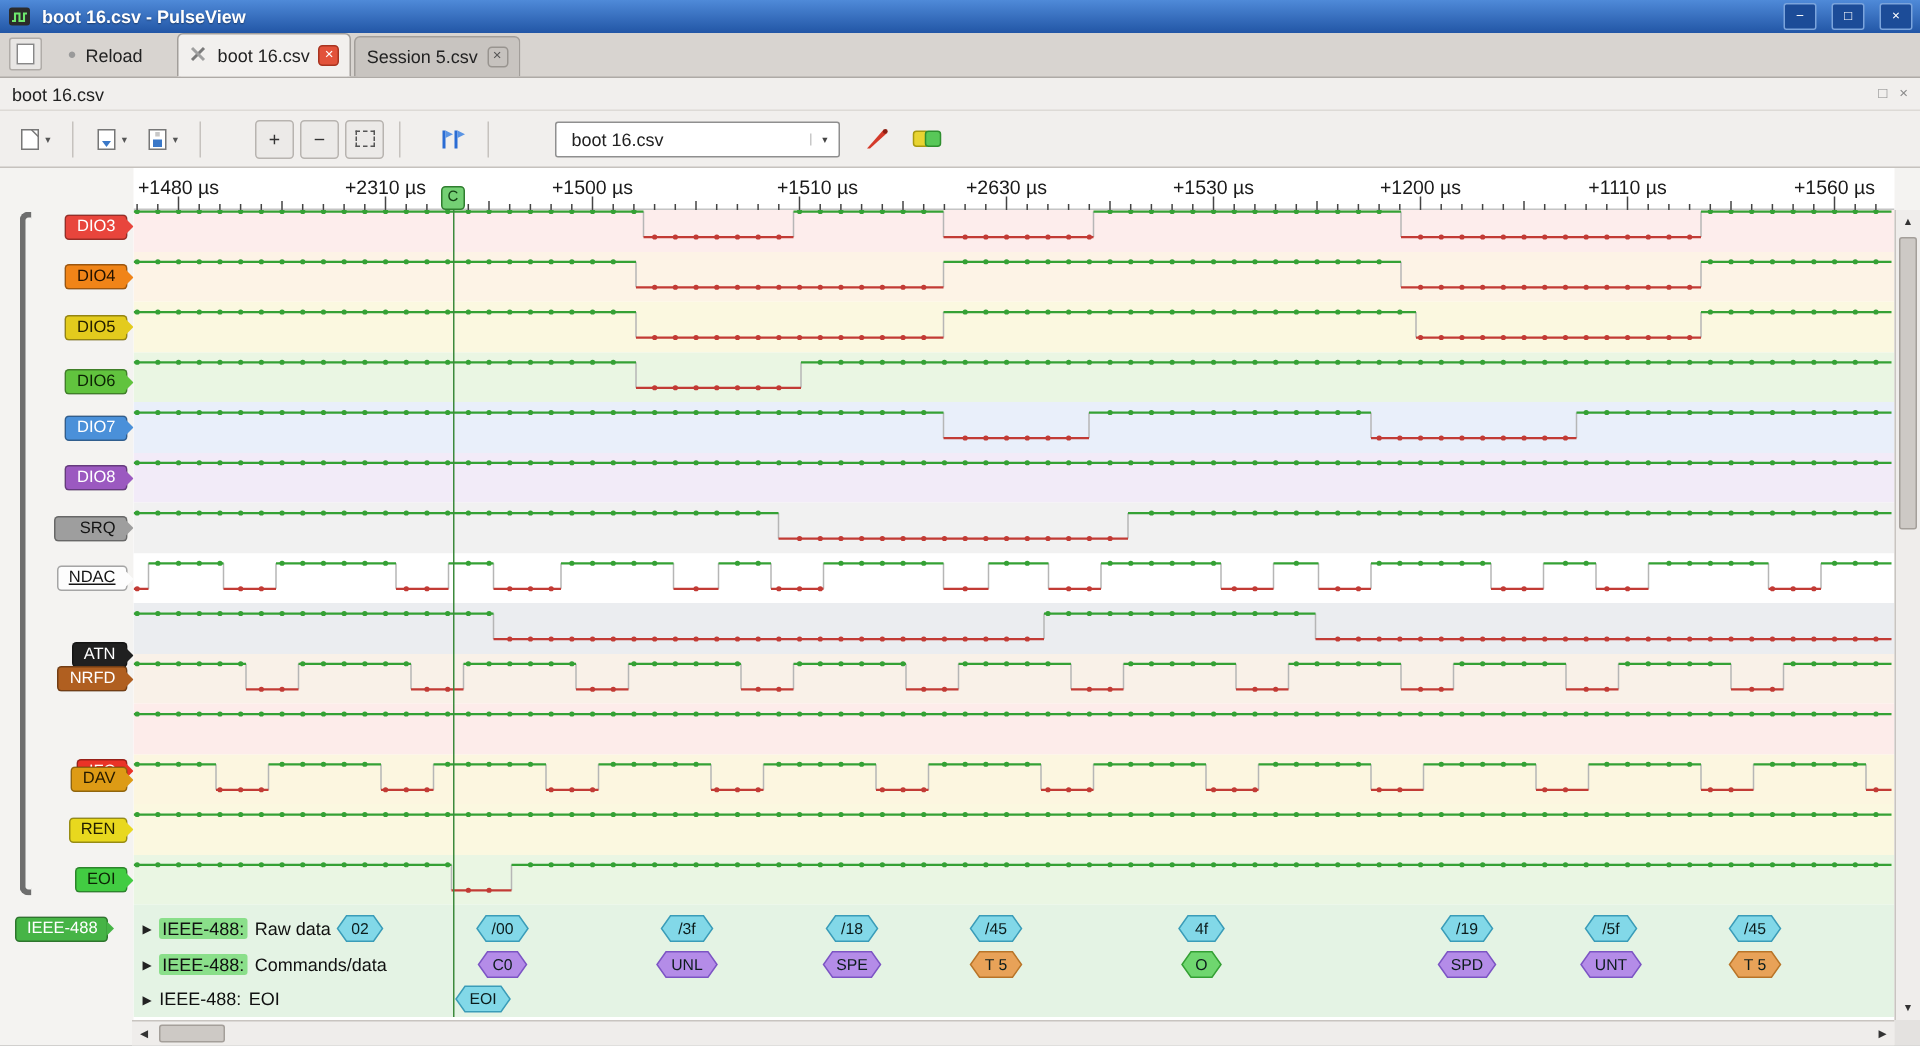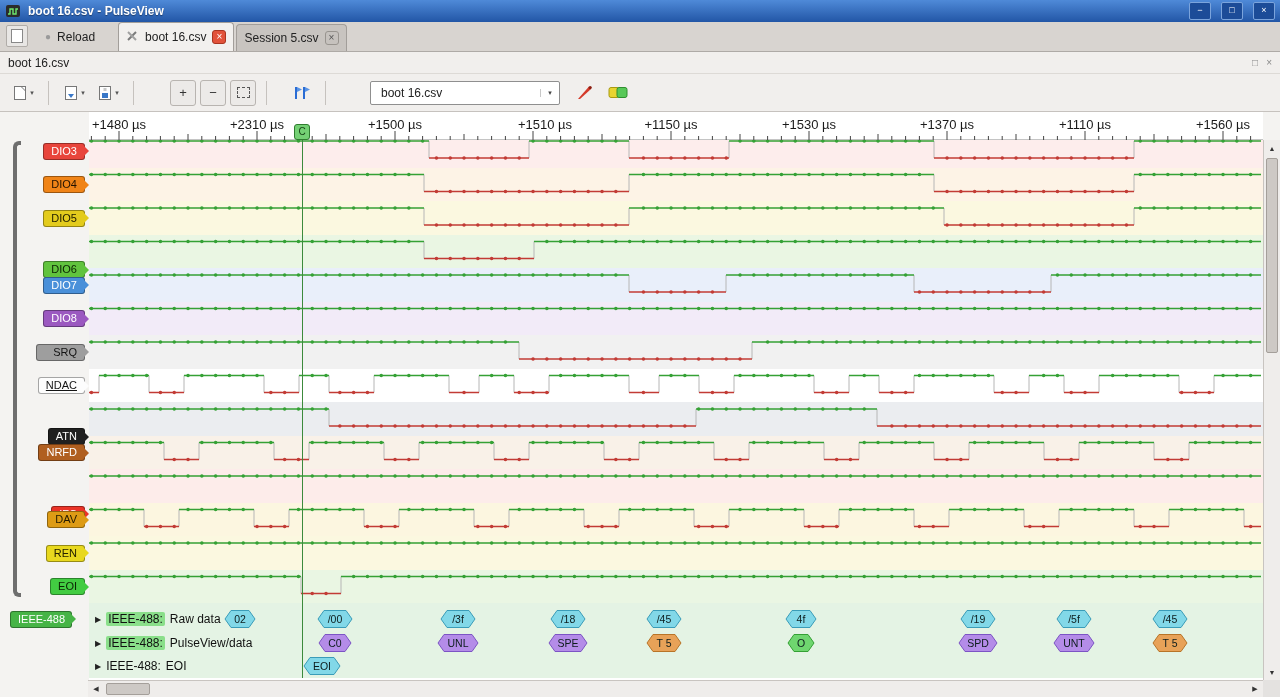--- a/index.html
+++ b/index.html
@@ -191,23 +191,23 @@
         </svg>
     </span>
   </div>
 
   <div class="workarea">
     <div class="ruler">
         <span class="rlabel" style="left: 30px;">+1480 µs</span>
         <span class="rlabel" style="left: 168px;">+2310 µs</span>
         <span class="rlabel" style="left: 306px;">+1500 µs</span>
         <span class="rlabel" style="left: 444px; margin-left: 12px;">+1510 µs</span>
-        <span class="rlabel" style="left: 582px;">+1150 µs</span>
+        <span class="rlabel" style="left: 582px;">+2630 µs</span>
         <span class="rlabel" style="left: 720px;">+1530 µs</span>
-        <span class="rlabel" style="left: 858px;">+1370 µs</span>
+        <span class="rlabel" style="left: 858px;">+1200 µs</span>
         <span class="rlabel" style="left: 996px;">+1110 µs</span>
         <span class="rlabel" style="left: 1134px;">+1560 µs</span>
         <svg width="1174" height="28">
           <line x1="0" y1="27.5" x2="1174" y2="27.5" stroke="#c4c4c4"></line>
           <line x1="2.4" y1="24" x2="2.4" y2="28" stroke="#444" stroke-width="1"></line>
           <line x1="16.2" y1="24" x2="16.2" y2="28" stroke="#444" stroke-width="1"></line>
           <line x1="30" y1="19" x2="30" y2="28" stroke="#444" stroke-width="1"></line>
           <line x1="43.800000000000004" y1="24" x2="43.800000000000004" y2="28" stroke="#444" stroke-width="1"></line>
           <line x1="57.6" y1="24" x2="57.6" y2="28" stroke="#444" stroke-width="1"></line>
           <line x1="71.4" y1="24" x2="71.4" y2="28" stroke="#444" stroke-width="1"></line>
@@ -291,21 +291,21 @@
           <line x1="1147.8000000000002" y1="24" x2="1147.8000000000002" y2="28" stroke="#444" stroke-width="1"></line>
           <line x1="1161.6000000000001" y1="24" x2="1161.6000000000001" y2="28" stroke="#444" stroke-width="1"></line>
         </svg>
         <div class="cflag" style="left: 205px;">C</div>
       </div>
     <div class="gutter">
       <div class="bracket"></div>
     <div class="tag" style="top: 2.5px; --c: #e8453c; --t: #ffffff; color: rgb(255, 255, 255);">DIO3</div>
         <div class="tag" style="top: 36px; --c: #f08418; --t: #241200; color: rgb(36, 18, 0);">DIO4</div>
         <div class="tag" style="top: 69.5px; --c: #e3cb1d; --t: #242000; color: rgb(36, 32, 0);">DIO5</div>
-        <div class="tag" style="top: 121px; --c: #61c33e; --t: #0c2404; color: rgb(12, 36, 4); margin-left: 24px;">DIO6</div>
+        <div class="tag" style="top: 106px; --c: #61c33e; --t: #0c2404; color: rgb(12, 36, 4); margin-left: 24px;">DIO6</div>
         <div class="tag" style="top: 136.5px; --c: #4a90d9; --t: #ffffff; color: rgb(255, 255, 255);">DIO7</div>
         <div class="tag" style="top: 170px; --c: #9b59c0; --t: #ffffff; color: rgb(255, 255, 255);">DIO8</div>
         <div class="tag" style="top: 203.5px; --c: #9e9e9e; --t: #141414; color: rgb(20, 20, 20); padding-left: 16px;">SRQ</div>
         <div class="tag" style="top: 237px; --c: #fdfdfd; --t: #141414; color: rgb(20, 20, 20); text-decoration: underline;">NDAC</div>
         <div class="tag" style="top: 288px; --c: #202020; --t: #ffffff; color: rgb(255, 255, 255);">ATN</div>
         <div class="tag" style="top: 304px; --c: #b05f20; --t: #ffffff; color: rgb(255, 255, 255);">NRFD</div>
         <div class="tag" style="top: 337.5px; --c: #ea3327; --t: #ffffff; color: rgb(255, 255, 255); margin-top: 28px;">IFC</div>
         <div class="tag" style="top: 371px; --c: #dd9b15; --t: #241a00; color: rgb(36, 26, 0);">DAV</div>
         <div class="tag" style="top: 404.5px; --c: #e8d81e; --t: #242000; color: rgb(36, 32, 0);">REN</div>
         <div class="tag" style="top: 438px; --c: #42cc42; --t: #0c2404; color: rgb(12, 36, 4);">EOI</div>
@@ -703,21 +703,21 @@
           </g>
         </svg>
         <div class="drow" style="top: 470.5px; left: 6px;">
           <span class="exp">▶</span>
           <span class="dpfx hl">IEEE-488:</span>
           <span>Raw data</span>
         </div>
         <div class="drow" style="top: 494.5px; left: 6px;">
           <span class="exp">▶</span>
           <span class="dpfx hl">IEEE-488:</span>
-          <span>PulseView/data</span>
+          <span>Commands/data</span>
         </div>
         <div class="drow" style="top: 517.5px; left: 6px;">
           <span class="exp">▶</span>
           <span class="dpfx">IEEE-488:</span>
           <span>EOI</span>
         </div>
         <div class="cursorline" style="left: 213px; background: rgb(60, 138, 60);"></div>
       </div>
 
     <div class="vscroll">

